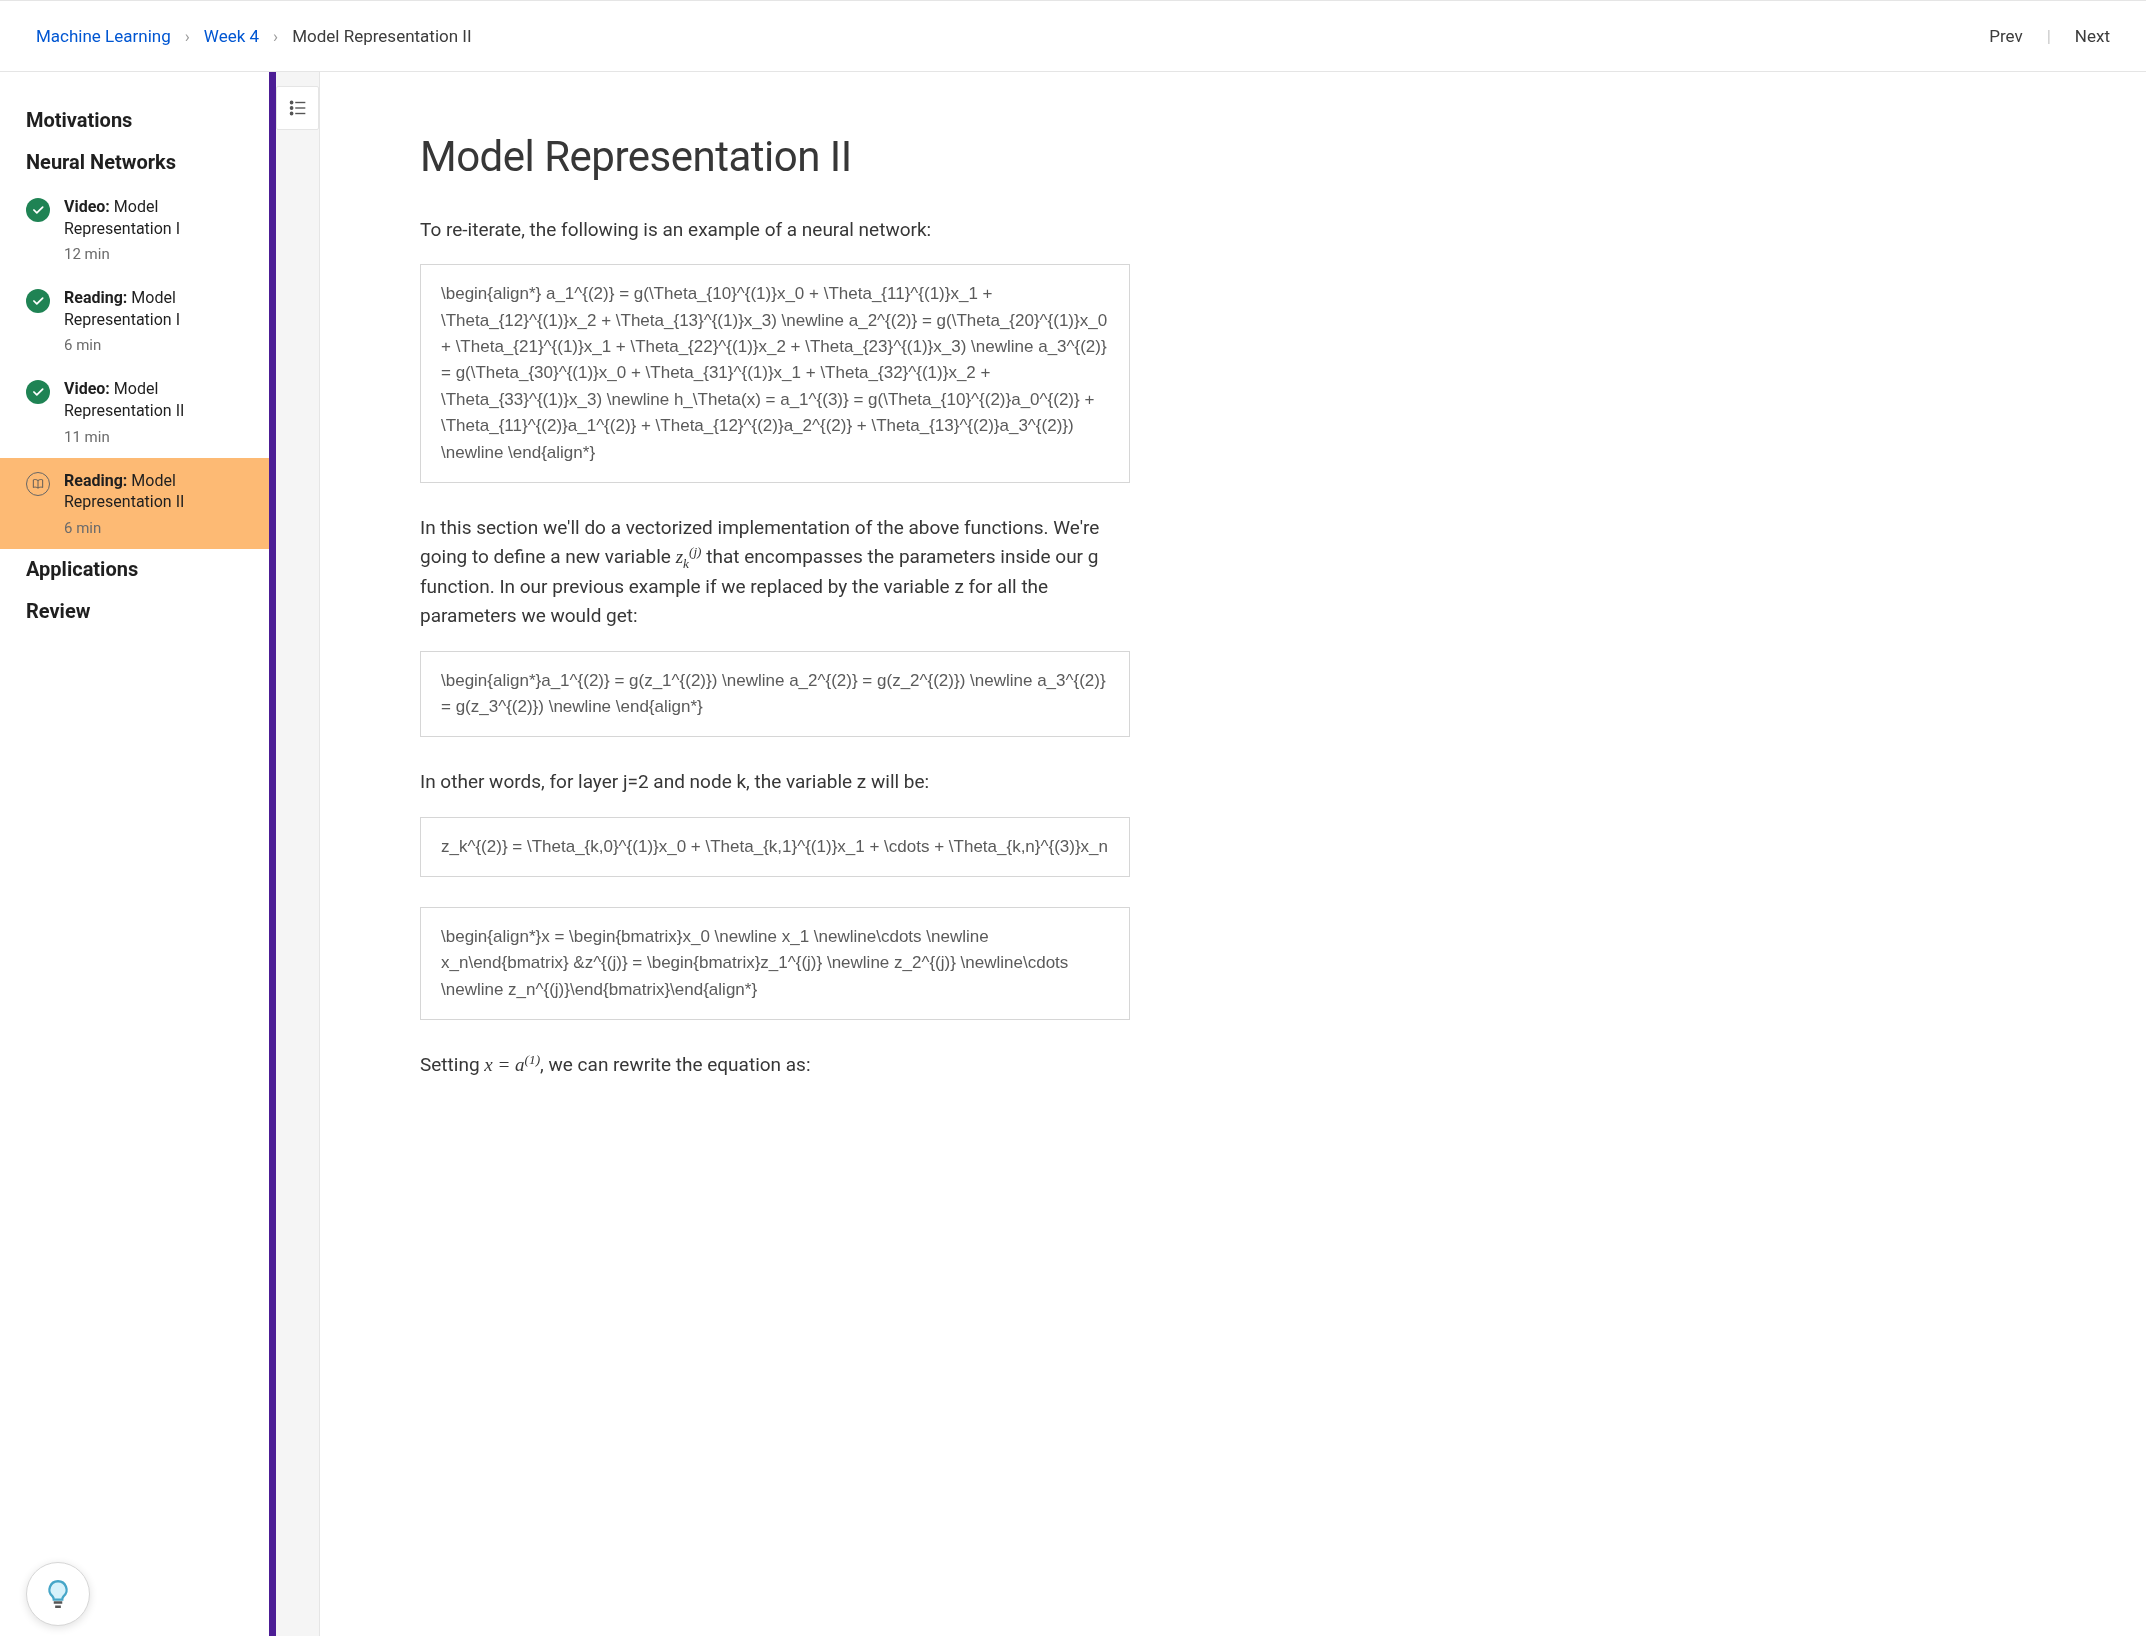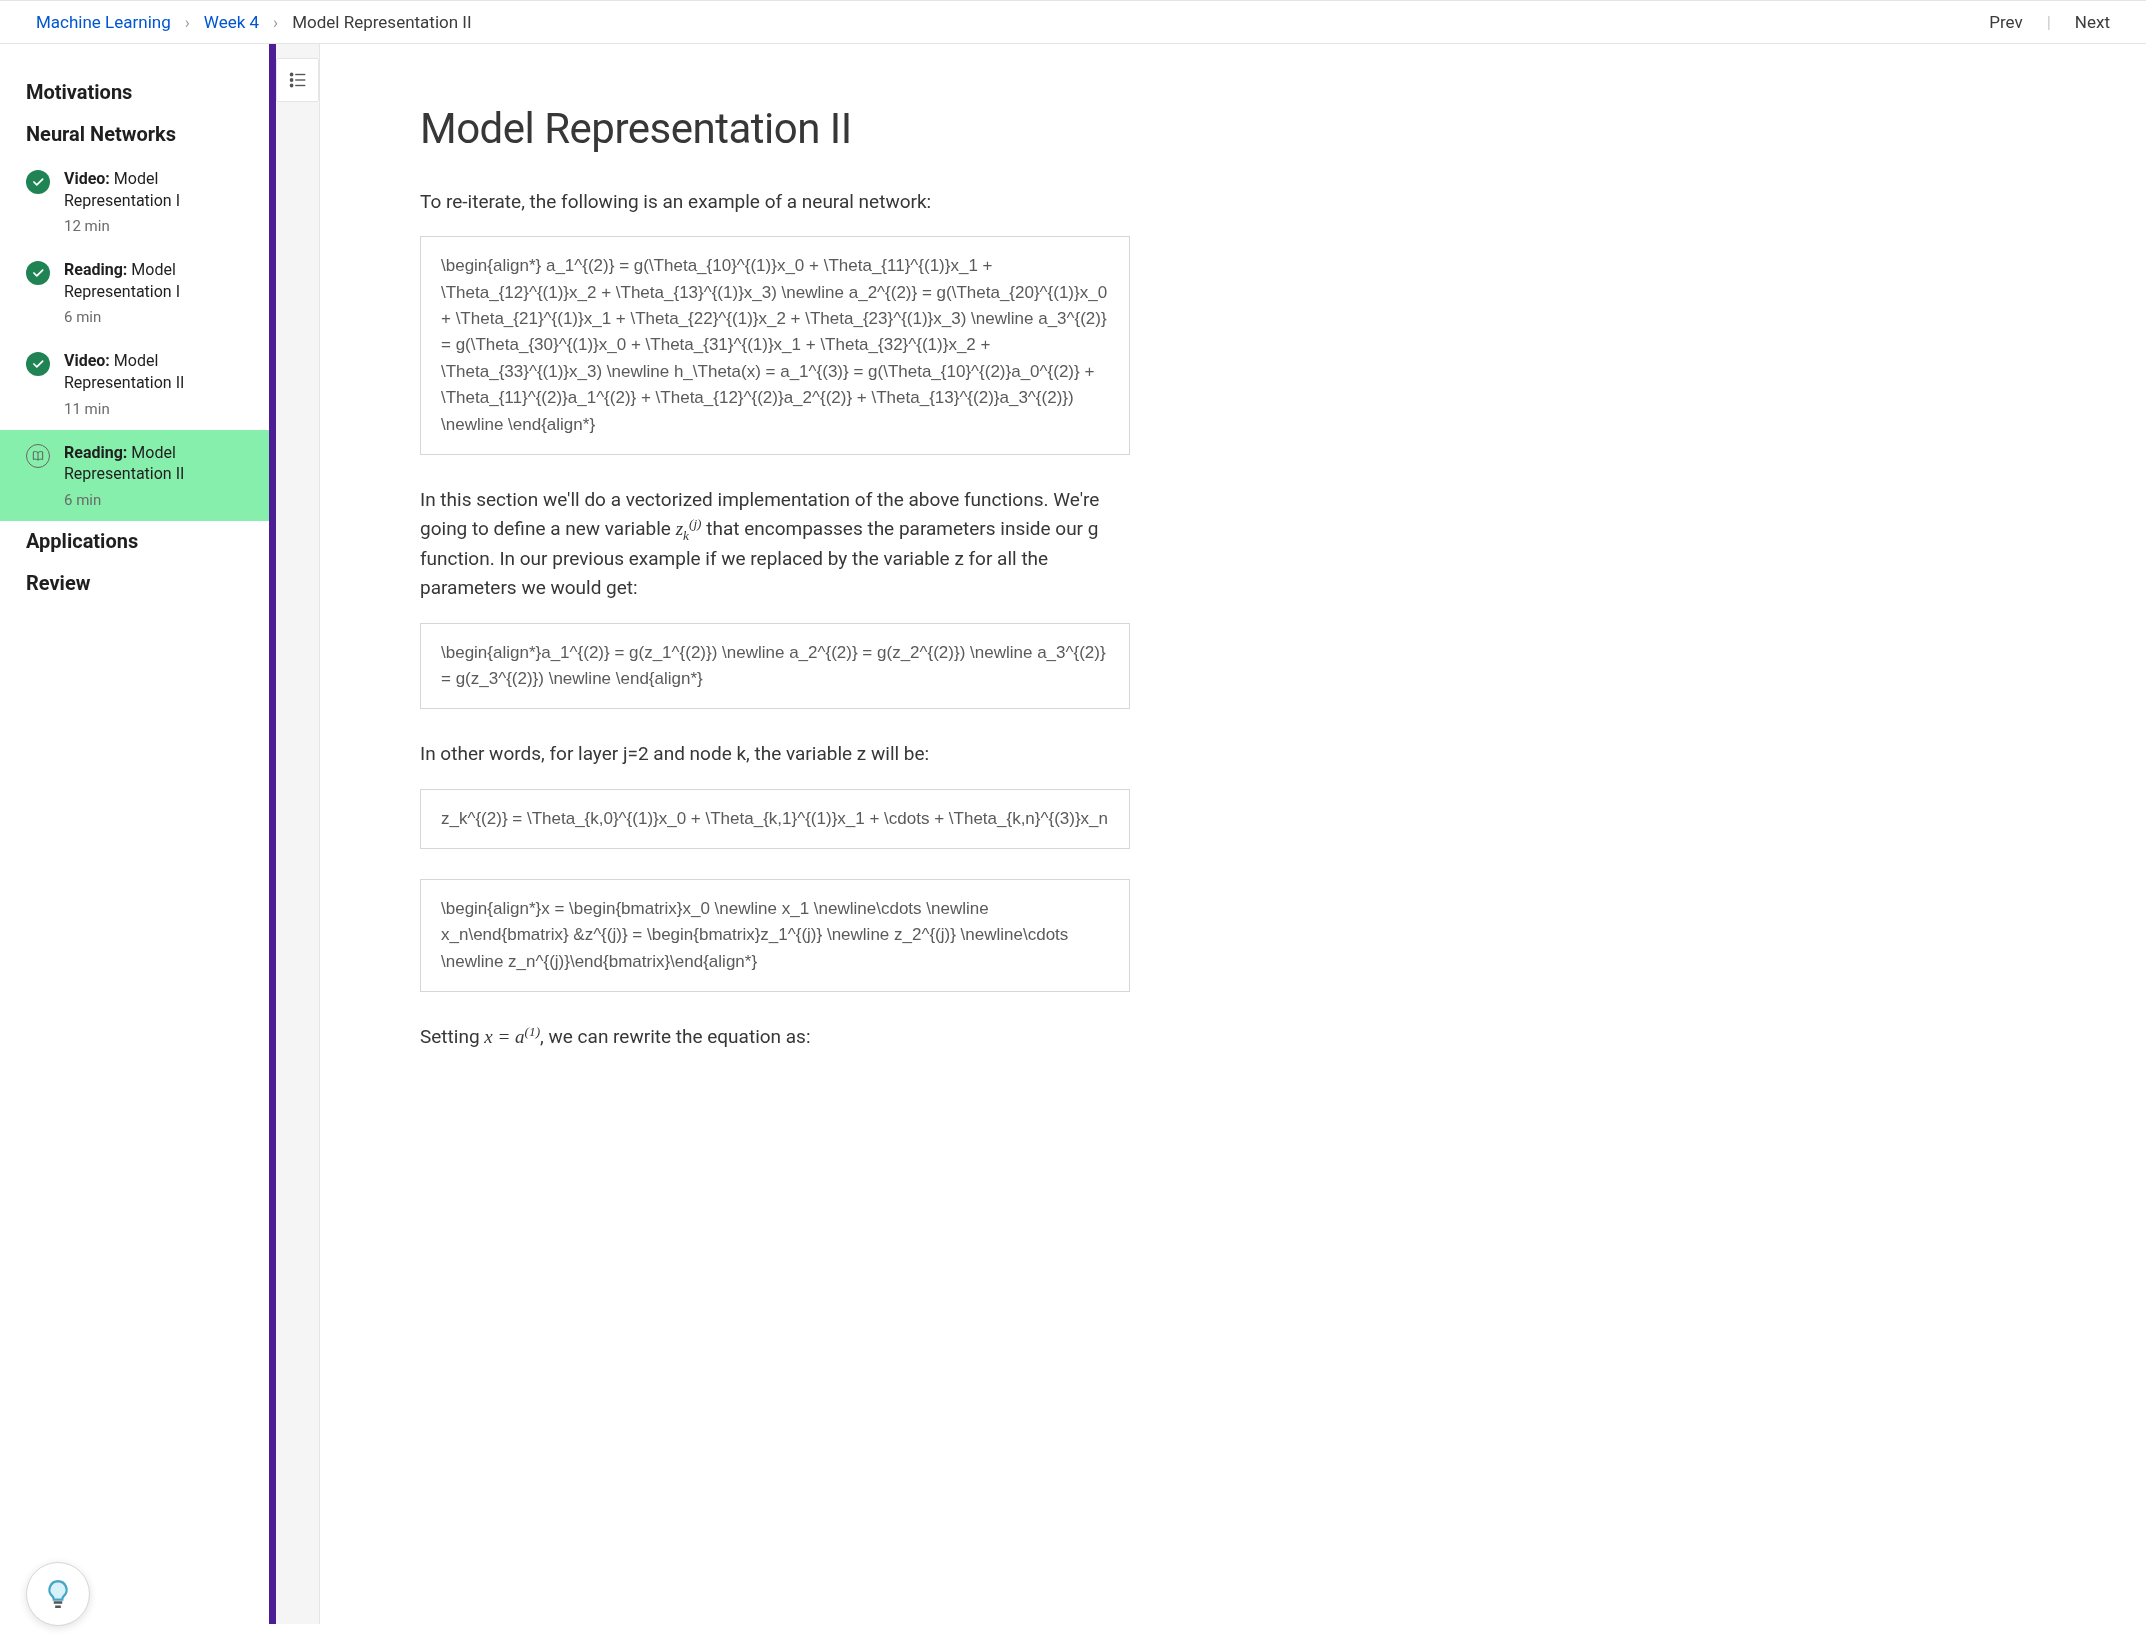--- a/index.html
+++ b/index.html
@@ -2,21 +2,21 @@
 <html><head>
 <meta charset="utf-8">
 <style>
   * { box-sizing: border-box; margin: 0; padding: 0; }
   body {
     font-family: -apple-system, BlinkMacSystemFont, "Segoe UI", Roboto, "Helvetica Neue", Arial, sans-serif;
     background: #fff;
     color: #1f1f1f;
   }
   .topbar {
-    height: 44px;
+    height: 72px;
     border-top: 1px solid #e5e5e5;
     border-bottom: 1px solid #e5e5e5;
     display: flex;
     align-items: center;
     justify-content: space-between;
     padding: 0 36px;
     font-size: 17px;
   }
   .breadcrumbs { display: flex; align-items: center; gap: 14px; }
   .breadcrumbs a { color: #0056d2; text-decoration: none; }
@@ -38,21 +38,21 @@
     font-weight: 700;
     padding: 8px 26px 10px;
     color: #1f1f1f;
   }
   .sb-item {
     display: flex;
     gap: 14px;
     padding: 12px 18px 12px 26px;
     cursor: pointer;
   }
-  .sb-item.active { background: #86efac; }
+  .sb-item.active { background: #fdba74; }
   .sb-icon {
     width: 24px; height: 24px;
     flex: 0 0 24px;
     border-radius: 50%;
     display: flex; align-items: center; justify-content: center;
     margin-top: 2px;
   }
   .sb-icon.check { background: #1f8354; }
   .sb-icon.check svg { width: 14px; height: 14px; }
   .sb-icon.book { border: 1.5px solid #666; background: transparent; }

